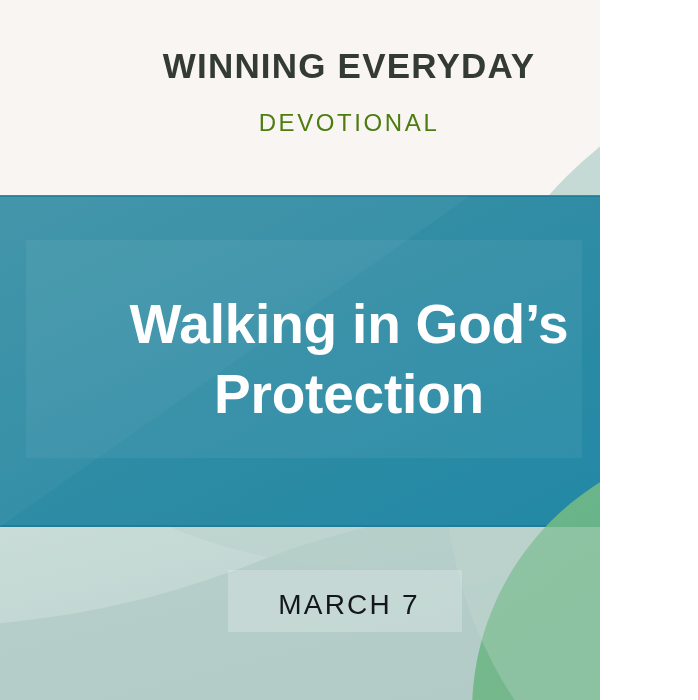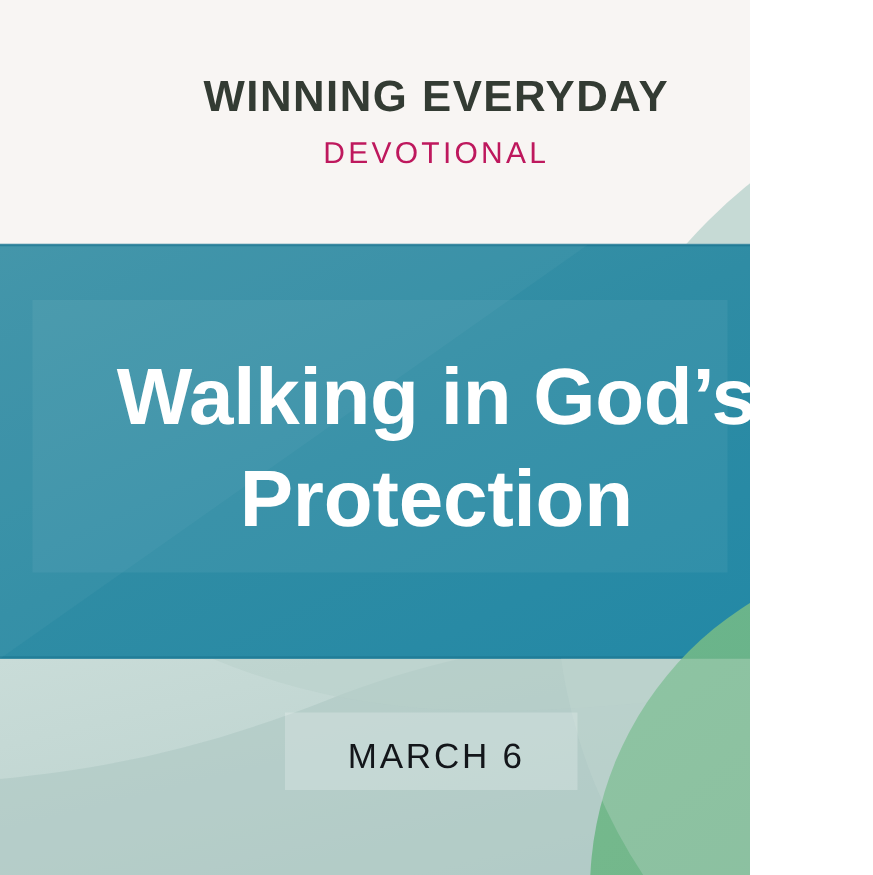--- a/index.html
+++ b/index.html
@@ -42,43 +42,43 @@
     letter-spacing: 1.2px;
     color: #333b33;
     line-height: 1;
     margin: 0 0 16px 0;
     text-align: center;
   }
   #brand-subtitle {
     font-size: 24px;
     font-weight: 400;
     letter-spacing: 2.6px;
-    color: #be185d;
+    color: #4d7c0f;
     line-height: 1;
-    margin: 0;
+    margin: 12px;
     text-align: center;
   }
 
   
   #title-block {
     position: absolute;
     left: 0;
     top: 197px;
     width: 698px;
     height: 330px;
     display: flex;
     align-items: center;
     justify-content: center;
     z-index: 5;
   }
   #devotional-title {
     width: 520px;
     text-align: center;
     color: #ffffff;
-    font-size: 64px;
+    font-size: 55px;
     font-weight: 700;
     line-height: 1.28;
     letter-spacing: -0.2px;
     margin: 0;
     padding-bottom: 6px;
   }
 
   
   #date-block {
     position: absolute;
@@ -173,16 +173,16 @@
   <div id="header-block">
     <div id="brand-title">WINNING EVERYDAY</div>
     <div id="brand-subtitle">DEVOTIONAL</div>
   </div>
 
   <div id="title-block">
     <h1 id="devotional-title">Walking in God’s Protection</h1>
   </div>
 
   <div id="date-block">
-    <div id="date-label">MARCH 6</div>
+    <div id="date-label">MARCH 7</div>
   </div>
 
 </div>
 
 </body></html>

